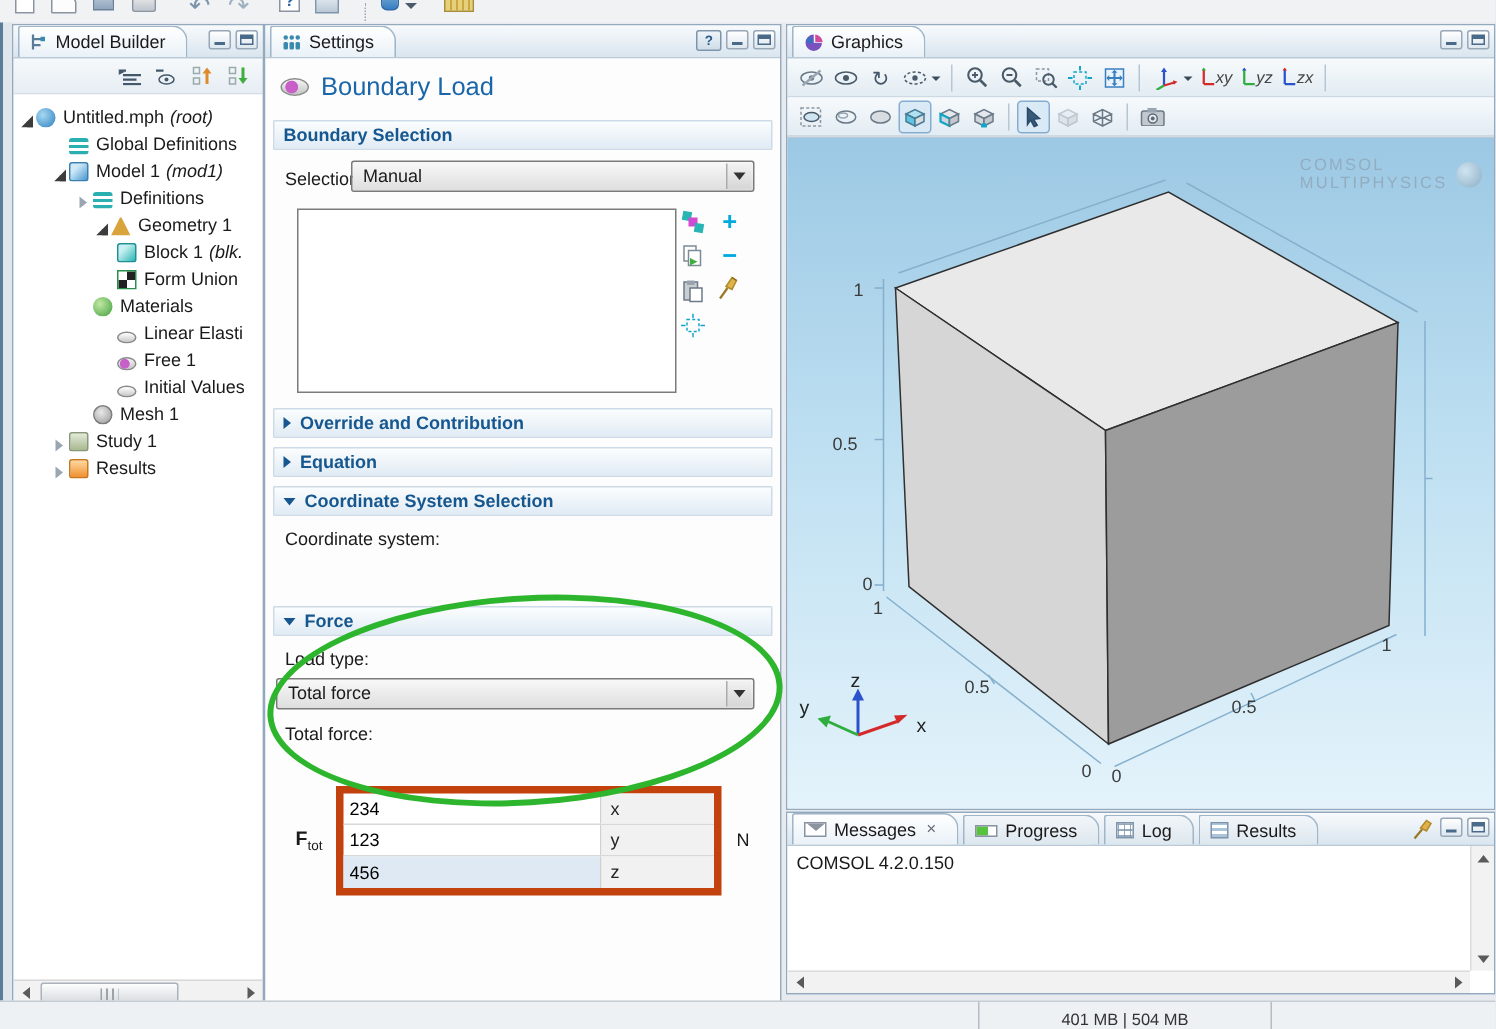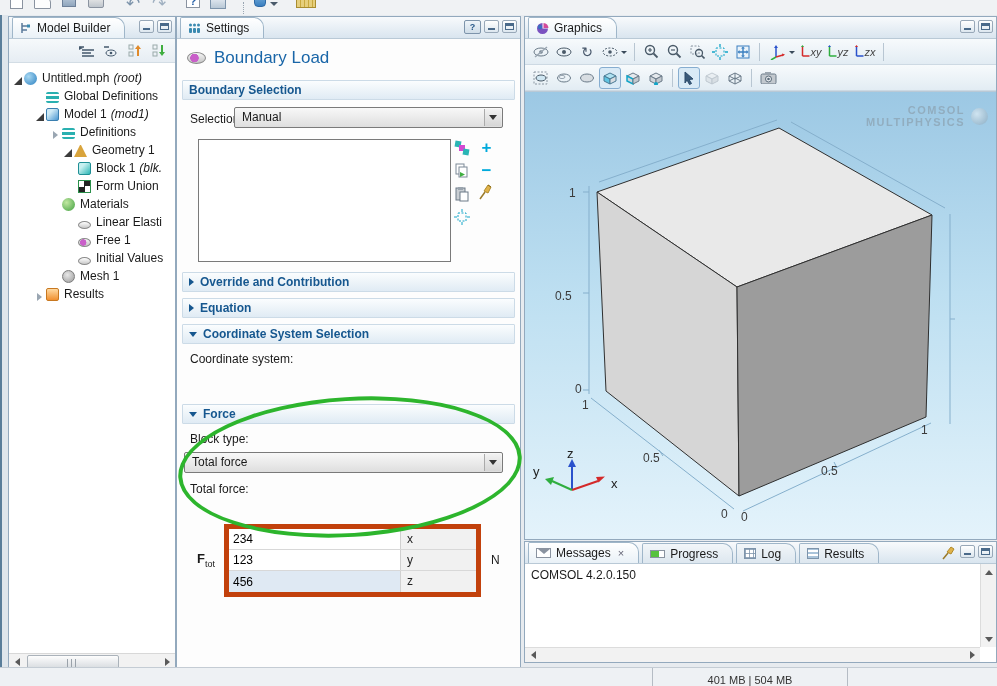--- a/index.html
+++ b/index.html
@@ -102,21 +102,21 @@
   
   #graphics-panel { left:524px; top:16px; width:473px; height:524px; display:flex; flex-direction:column; }
   .gtb { height:26px; background:linear-gradient(#f7fafc,#e2ecf3); border-bottom:1px solid #cdd9e3; display:flex; align-items:center; gap:1px; padding-left:5px; }
   .gbtn { min-width:22px; height:22px; display:flex; align-items:center; justify-content:center; border:1px solid transparent; border-radius:3px; color:#47576a; font-size:14px; gap:1px; }
   .gbtn.active { background:#d9eaf6; border-color:#86add0; }
   .gsep { width:1px; height:18px; background:#b8c6d2; margin:0 4px; }
   .axlbl { font-size:11px; font-style:italic; color:#444; }
   .mini-dd { width:0; height:0; border:3.5px solid transparent; border-top-color:#3a4a5a; margin-top:4px; margin-left:2px; }
   #gcanvas { position:relative; flex:1; background:linear-gradient(180deg,#9cc8e4 0%,#bddff1 45%,#e4f3fb 100%); border-top:1px solid #b9c9d6; overflow:hidden; }
   .wm { position:absolute; right:8px; top:12px; display:flex; align-items:center; gap:6px; opacity:.8; }
-  .wmtext { text-align:right; color:#8ea6b6; font-size:11px; letter-spacing:1.5px; line-height:12px;font-weight:bold; }
+  .wmtext { color:#8ea6b6; font-size:11px; letter-spacing:1.5px; line-height:12px; }
   .wmglobe { width:17px; height:17px; border-radius:50%; background:radial-gradient(circle at 35% 35%,#dcebf4,#86a7bd); }
 
   
   #messages-panel { left:524px; top:541px; width:473px; height:122px; display:flex; flex-direction:column; }
   .msg-content { position:relative; flex:1; background:#fff; overflow:hidden; }
   .msg-text { position:absolute; left:6px; top:4px; font-size:12px; }
   .vscroll { position:absolute; right:0; top:0; bottom:15px; width:16px; background:#f2f2f2; border-left:1px solid #dcdcdc; }
   .msg-hscroll { position:absolute; left:0; right:16px; bottom:0; height:15px; background:#f2f2f2; border-top:1px solid #dcdcdc; }
   .mtab-icon-env { width:15px; height:10px; background:#fff; border:1px solid #8a93a0; position:relative; }
   .mtab-icon-env::after { content:""; position:absolute; left:1px; top:0; border-left:6px solid transparent; border-right:6px solid transparent; border-top:5px solid #8a93a0; }
@@ -275,20 +275,25 @@
       </div>
       <div class="trow" style="padding-left:56px">
         <span class="exp"></span>
           <span class="ticon icon-pill"></span>
           <span class="tlabel">Initial Values</span>
       </div>
       <div class="trow" style="padding-left:40px">
         <span class="exp"></span>
           <span class="ticon icon-mesh"></span>
           <span class="tlabel">Mesh 1</span>
+      </div>
+      <div class="trow" style="padding-left:24px">
+        <span class="exp exp-closed"></span>
+          <span class="ticon icon-study"></span>
+          <span class="tlabel">Study 1</span>
       </div>
       <div class="trow" style="padding-left:24px">
         <span class="exp exp-closed"></span>
           <span class="ticon icon-results"></span>
           <span class="tlabel">Results</span>
       </div>
     </div>
     <div class="hscroll">
       <div class="sb-arrow" style="left:0">
           <div class="tri-l"></div>
@@ -394,21 +399,21 @@
       <span>Coordinate System Selection</span>
     </div>
 
     <div class="flabel" style="left:13px;top:313px">Coordinate system:</div>
 
     <div class="sect" style="top:365px">
       <span class="sarr-open"></span>
       <span>Force</span>
     </div>
 
-    <div class="flabel" style="left:13px;top:393px">Block type:</div>
+    <div class="flabel" style="left:13px;top:393px">Load type:</div>
     <div class="combo" style="left:7px;top:413px;width:319px">
       <span>Total force</span>
       <span class="carr"></span>
     </div>
 
     <div class="flabel" style="left:13px;top:443px">Total force:</div>
 
     <div class="fsym" style="left:20px;top:512px"><span>F</span><sub>tot</sub></div>
     <div class="mtx" style="left:47px;top:485px;width:257px">
       <div class="mrow">

